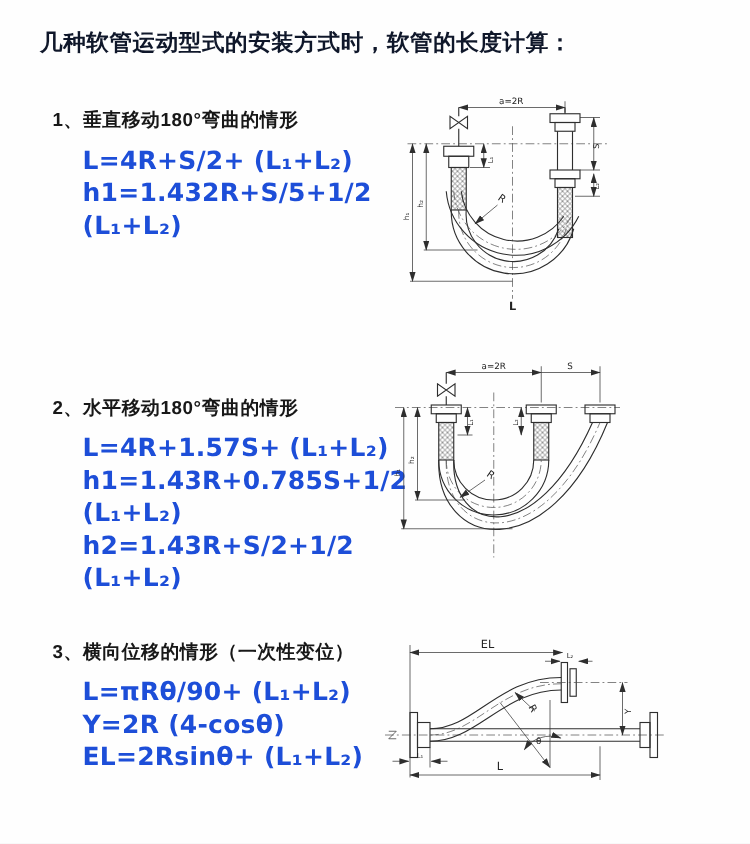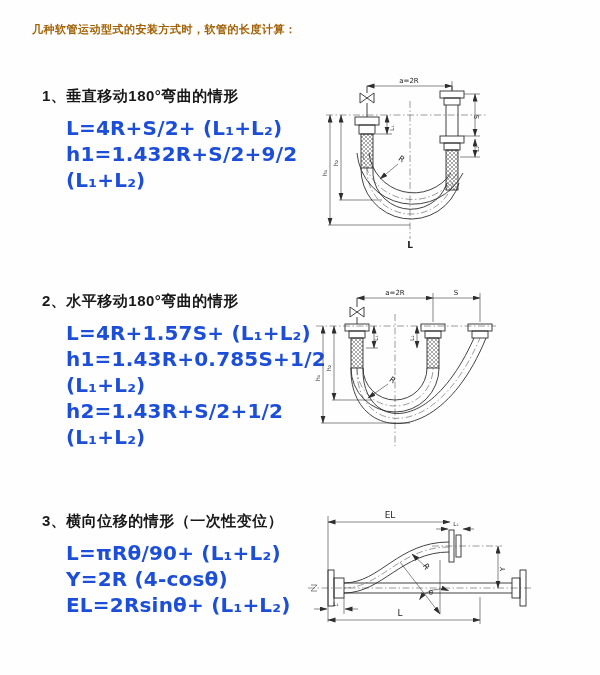--- a/index.html
+++ b/index.html
@@ -2,22 +2,22 @@
 <html><head>
 <meta charset="utf-8">
 <style>
   html,body{margin:0;padding:0;background:#ffffff;}
   .page{
     position:relative;width:600px;height:675px;background:#fefefe;
     font-family:"Liberation Sans","DejaVu Sans",sans-serif;color:#1c1c1c;
     overflow:hidden;border-bottom:4px solid #e8e8e8;
   }
   .title{
-    position:absolute;left:32px;top:22px;font-size:11px;font-weight:700;
-    letter-spacing:0.5px;color:#a16207;
+    position:absolute;left:32px;top:22px;font-size:18px;font-weight:700;
+    letter-spacing:0.5px;color:#0f172a;
   }
   .calc{position:absolute;left:42px;width:290px;}
   .heading{font-size:15px;font-weight:700;color:#181818;letter-spacing:0.5px;margin-bottom:9px;}
   .formula{
     font-size:20px;line-height:26px;padding-left:24px;color:#1d4ed8;
     font-family:"DejaVu Sans","Liberation Sans",sans-serif;letter-spacing:0.2px;font-weight:bold;
   }
   .diag{position:absolute;}
   svg{font-family:"DejaVu Sans",sans-serif;}
   svg text{fill:#222;}
@@ -28,24 +28,24 @@
 </head>
 <body>
 
 <div class="page">
 
   <div class="title">几种软管运动型式的安装方式时，软管的长度计算：</div>
 
   <section class="calc" style="top:87px">
     <div class="heading">1、垂直移动180°弯曲的情形</div>
     <div class="formula">L=4R+S/2+ (L₁+L₂)</div>
-    <div class="formula">h1=1.432R+S/2+9/2 (L₁+L₂)</div>
+    <div class="formula">h1=1.432R+S/5+1/2 (L₁+L₂)</div>
   </section>
 
-  <section class="calc" style="top:292px">
+  <section class="calc" style="top:317px">
     <div class="heading">2、水平移动180°弯曲的情形</div>
     <div class="formula">L=4R+1.57S+ (L₁+L₂)</div>
     <div class="formula">h1=1.43R+0.785S+1/2 (L₁+L₂)</div>
     <div class="formula">h2=1.43R+S/2+1/2 (L₁+L₂)</div>
   </section>
 
   <section class="calc" style="top:512px">
     <div class="heading">3、横向位移的情形（一次性变位）</div>
     <div class="formula" style="margin-top:1px">L=πRθ/90+ (L₁+L₂)</div>
     <div class="formula">Y=2R (4-cosθ)</div>

